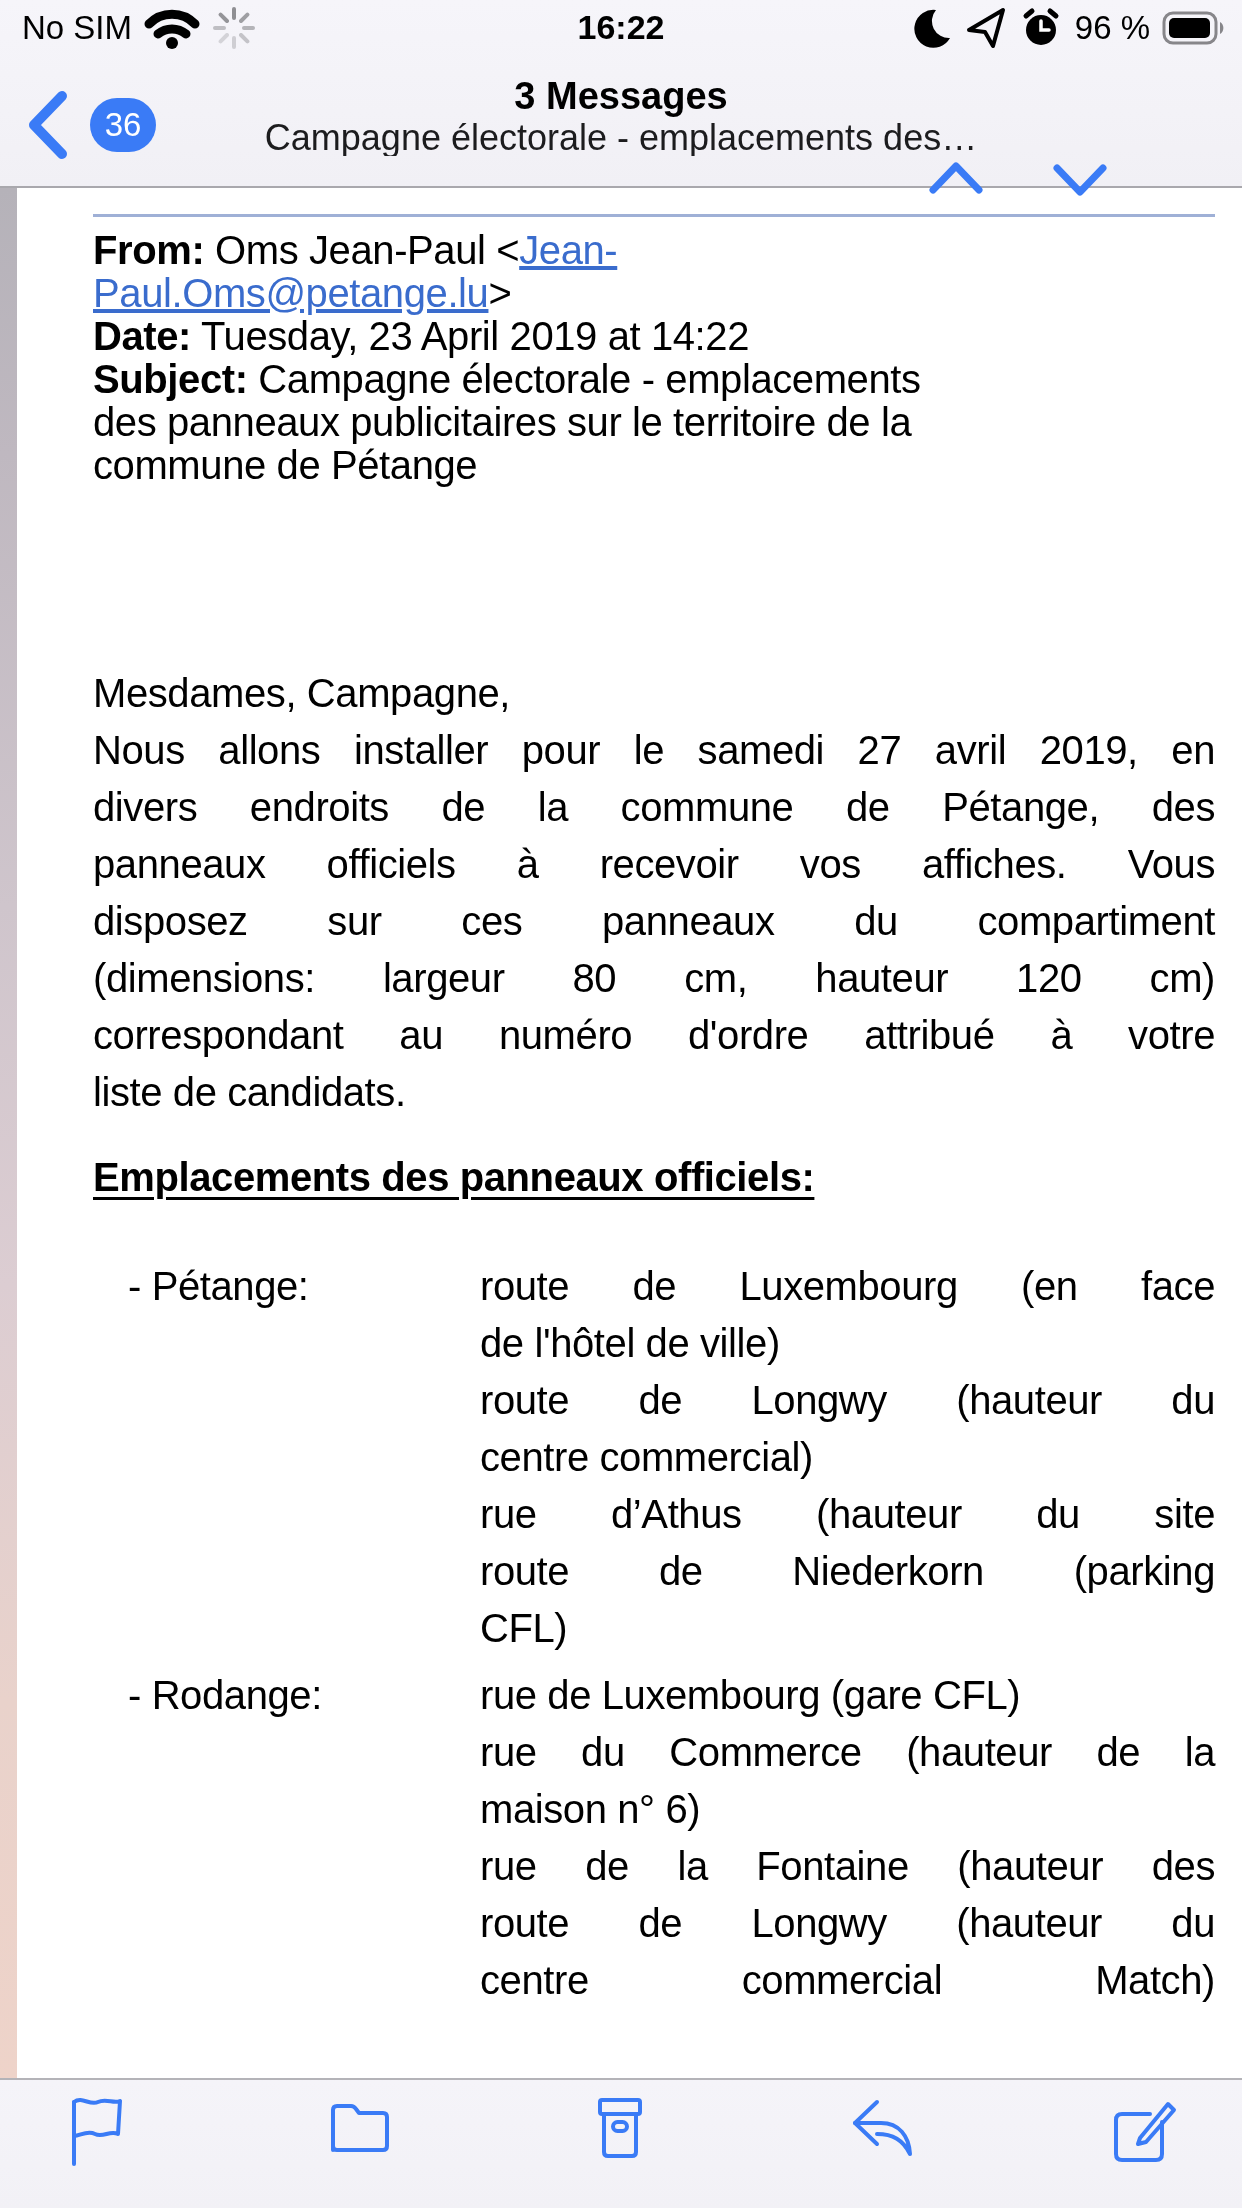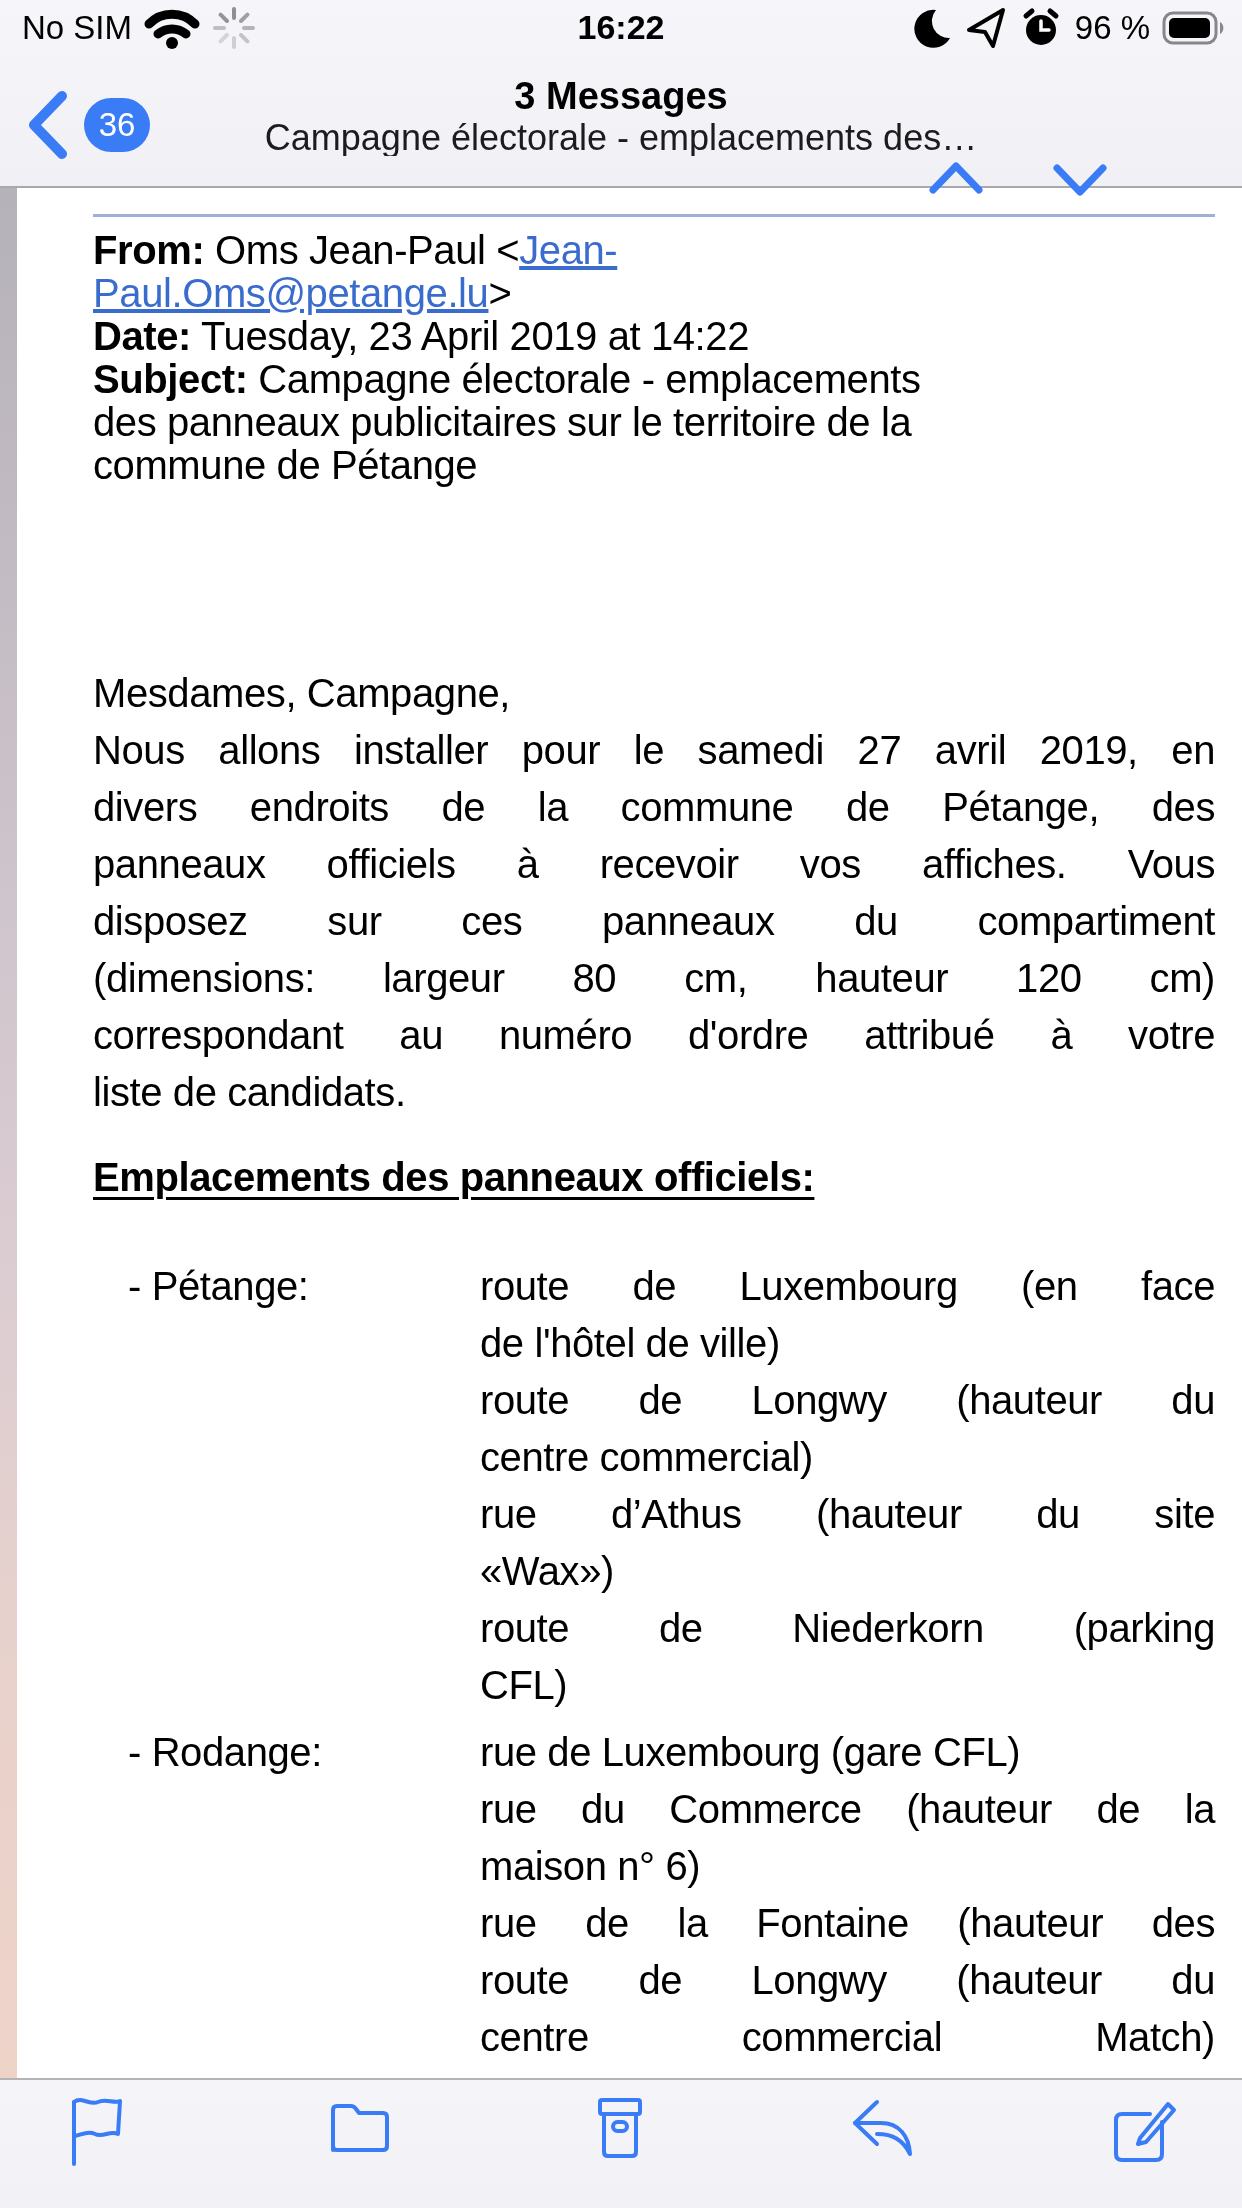--- a/index.html
+++ b/index.html
@@ -14,21 +14,21 @@
     border-bottom:2px solid #a9a8ad;box-sizing:border-box;z-index:5;
   }
   .statusbar{position:absolute;top:0;left:0;width:100%;height:54px;}
   .sb-left{position:absolute;left:22px;top:6px;display:flex;align-items:center;gap:12px;}
   .sb-carrier{font-size:33px;}
   .sb-time{position:absolute;left:0;right:0;top:8px;text-align:center;font-size:34px;font-weight:700;}
   .sb-right{position:absolute;right:16px;top:6px;display:flex;align-items:center;gap:12px;}
   .sb-batt-text{font-size:33px;}
   
   .navbar{position:absolute;top:54px;left:0;width:100%;height:132px;}
-  .back-btn{position:absolute;left:26px;top:36px;display:flex;align-items:center;gap:14px;cursor:pointer;}
+  .back-btn{position:absolute;left:26px;top:36px;display:flex;align-items:center;gap:20px;cursor:pointer;}
   .badge{
     min-width:66px;height:54px;border-radius:28px;background:#3a7bf6;color:#fff;
     display:flex;align-items:center;justify-content:center;font-size:33px;padding:0 14px;box-sizing:border-box;
   }
   .nav-center{position:absolute;left:180px;right:180px;top:18px;text-align:center;}
   .nav-title{font-size:38px;font-weight:700;line-height:48px;}
   .nav-subtitle{font-size:36px;line-height:36px;color:#1c1c1e;white-space:nowrap;overflow:hidden;text-overflow:ellipsis;}
   .chev-up{position:absolute;right:258px;top:104px;}
   .chev-down{position:absolute;right:134px;top:106px;}
   
@@ -174,21 +174,20 @@
     <div class="heading">Emplacements des panneaux officiels:</div>
     <div class="loc-list">
         <div class="loc-row">
           <div class="loc-label">- Pétange:</div>
           <div class="loc-lines">
             <div class="line just">route de Luxembourg (en face</div>
             <div class="line">de l'hôtel de ville)</div>
             <div class="line just">route de Longwy (hauteur du</div>
             <div class="line">centre commercial)</div>
             <div class="line just">rue d’Athus (hauteur du site</div>
-            <div class="line">«Wax»)</div>
             <div class="line just">route de Niederkorn (parking</div>
             <div class="line">CFL)</div>
           </div>
         </div>
         <div class="loc-row">
           <div class="loc-label">- Rodange:</div>
           <div class="loc-lines">
             <div class="line">rue de Luxembourg (gare CFL)</div>
             <div class="line just">rue du Commerce (hauteur de la</div>
             <div class="line">maison n° 6)</div>

